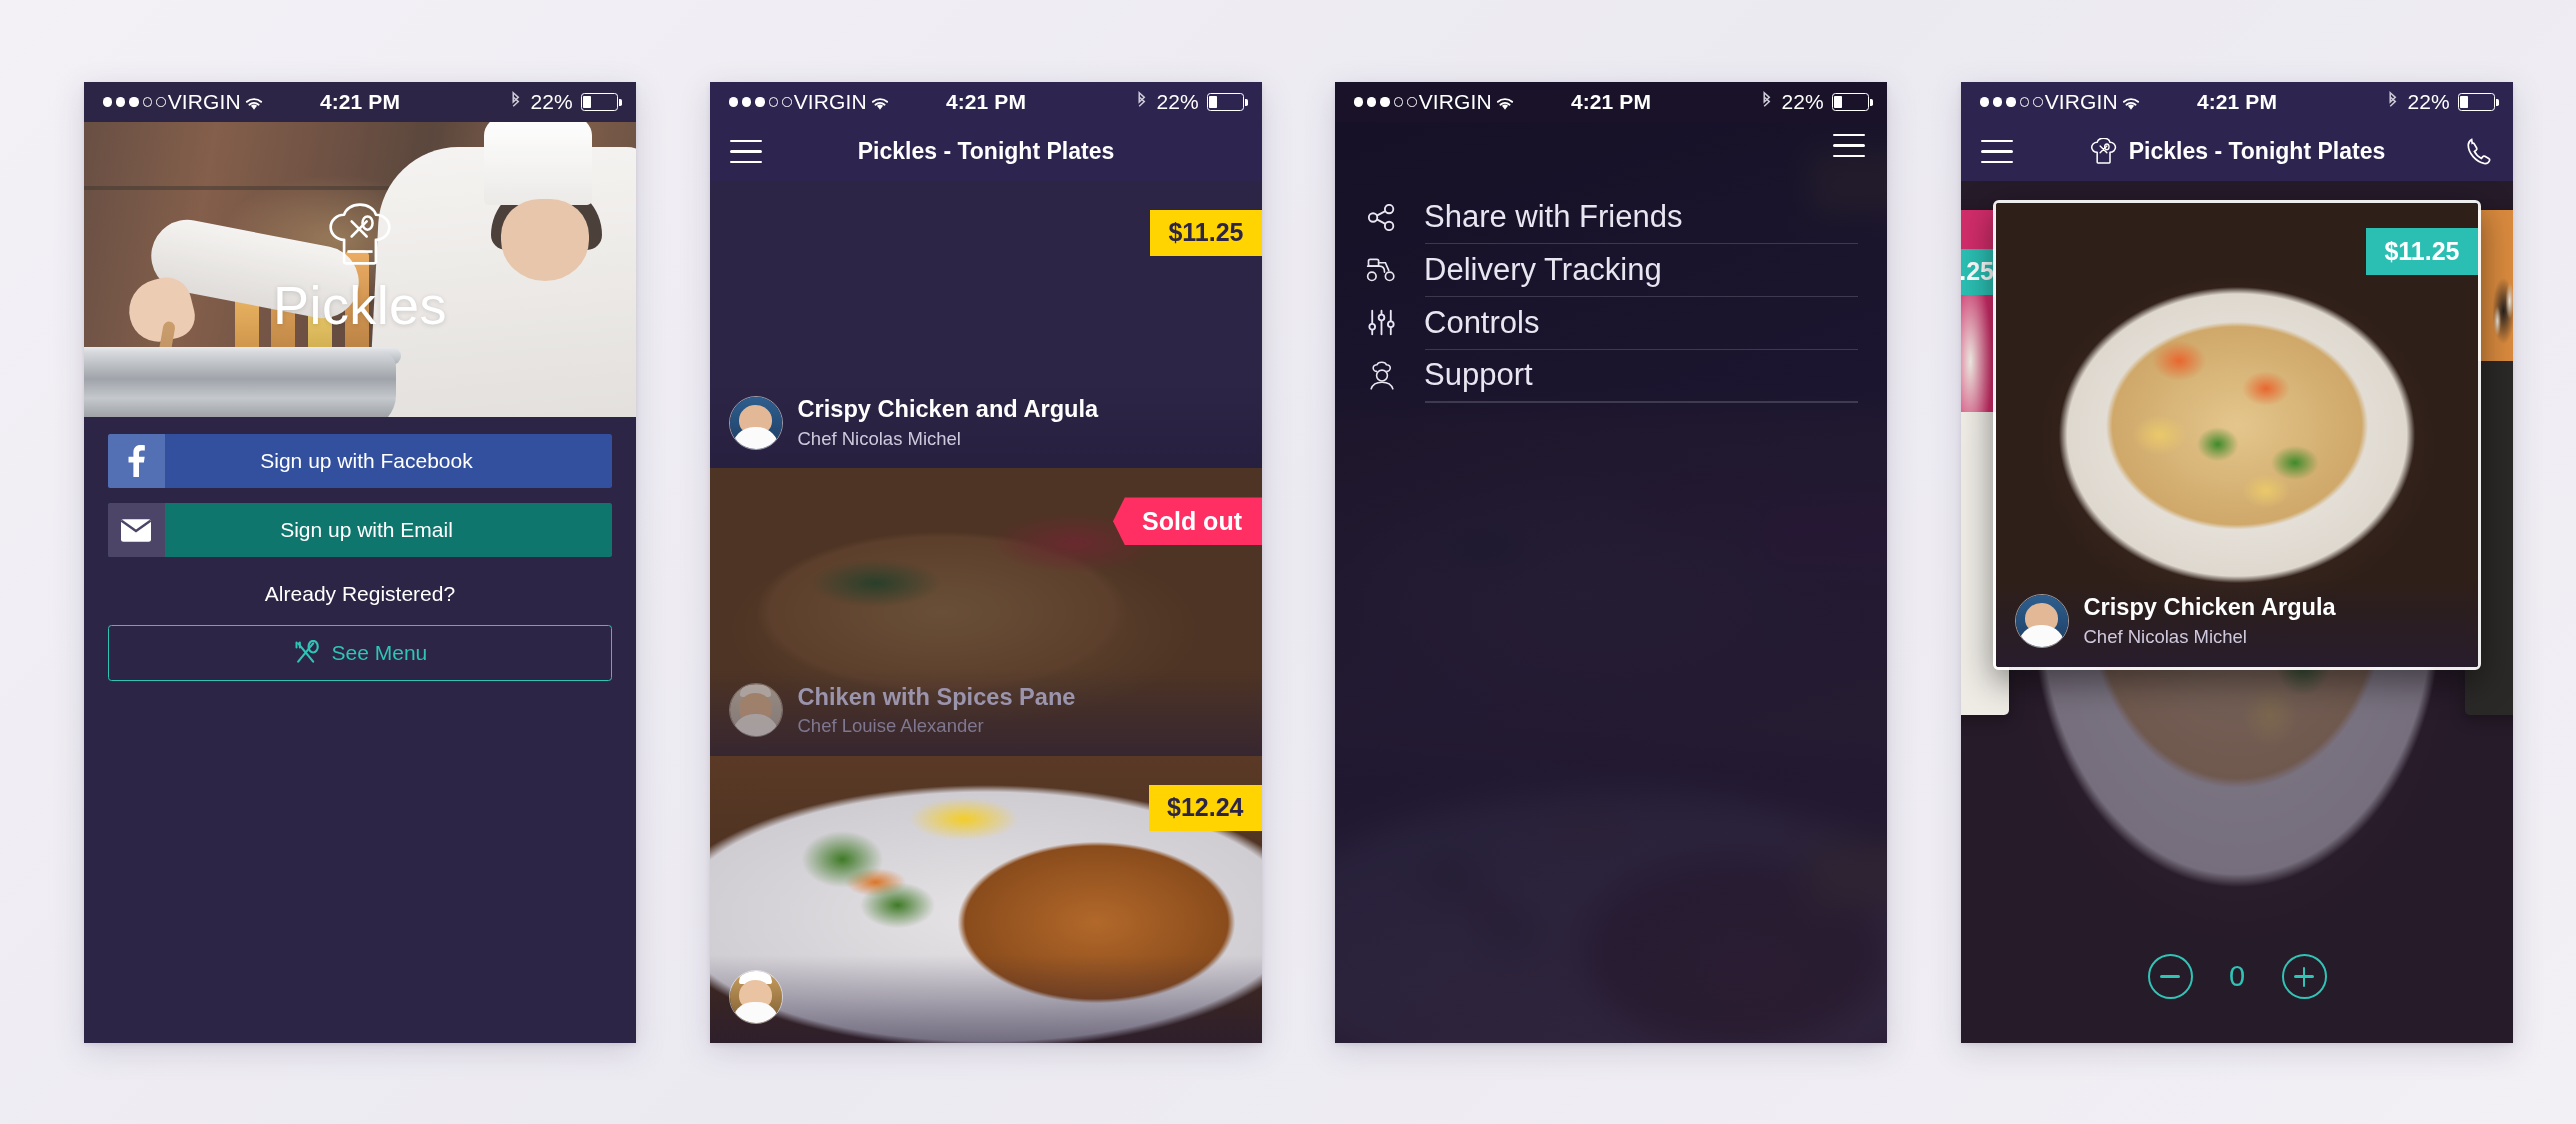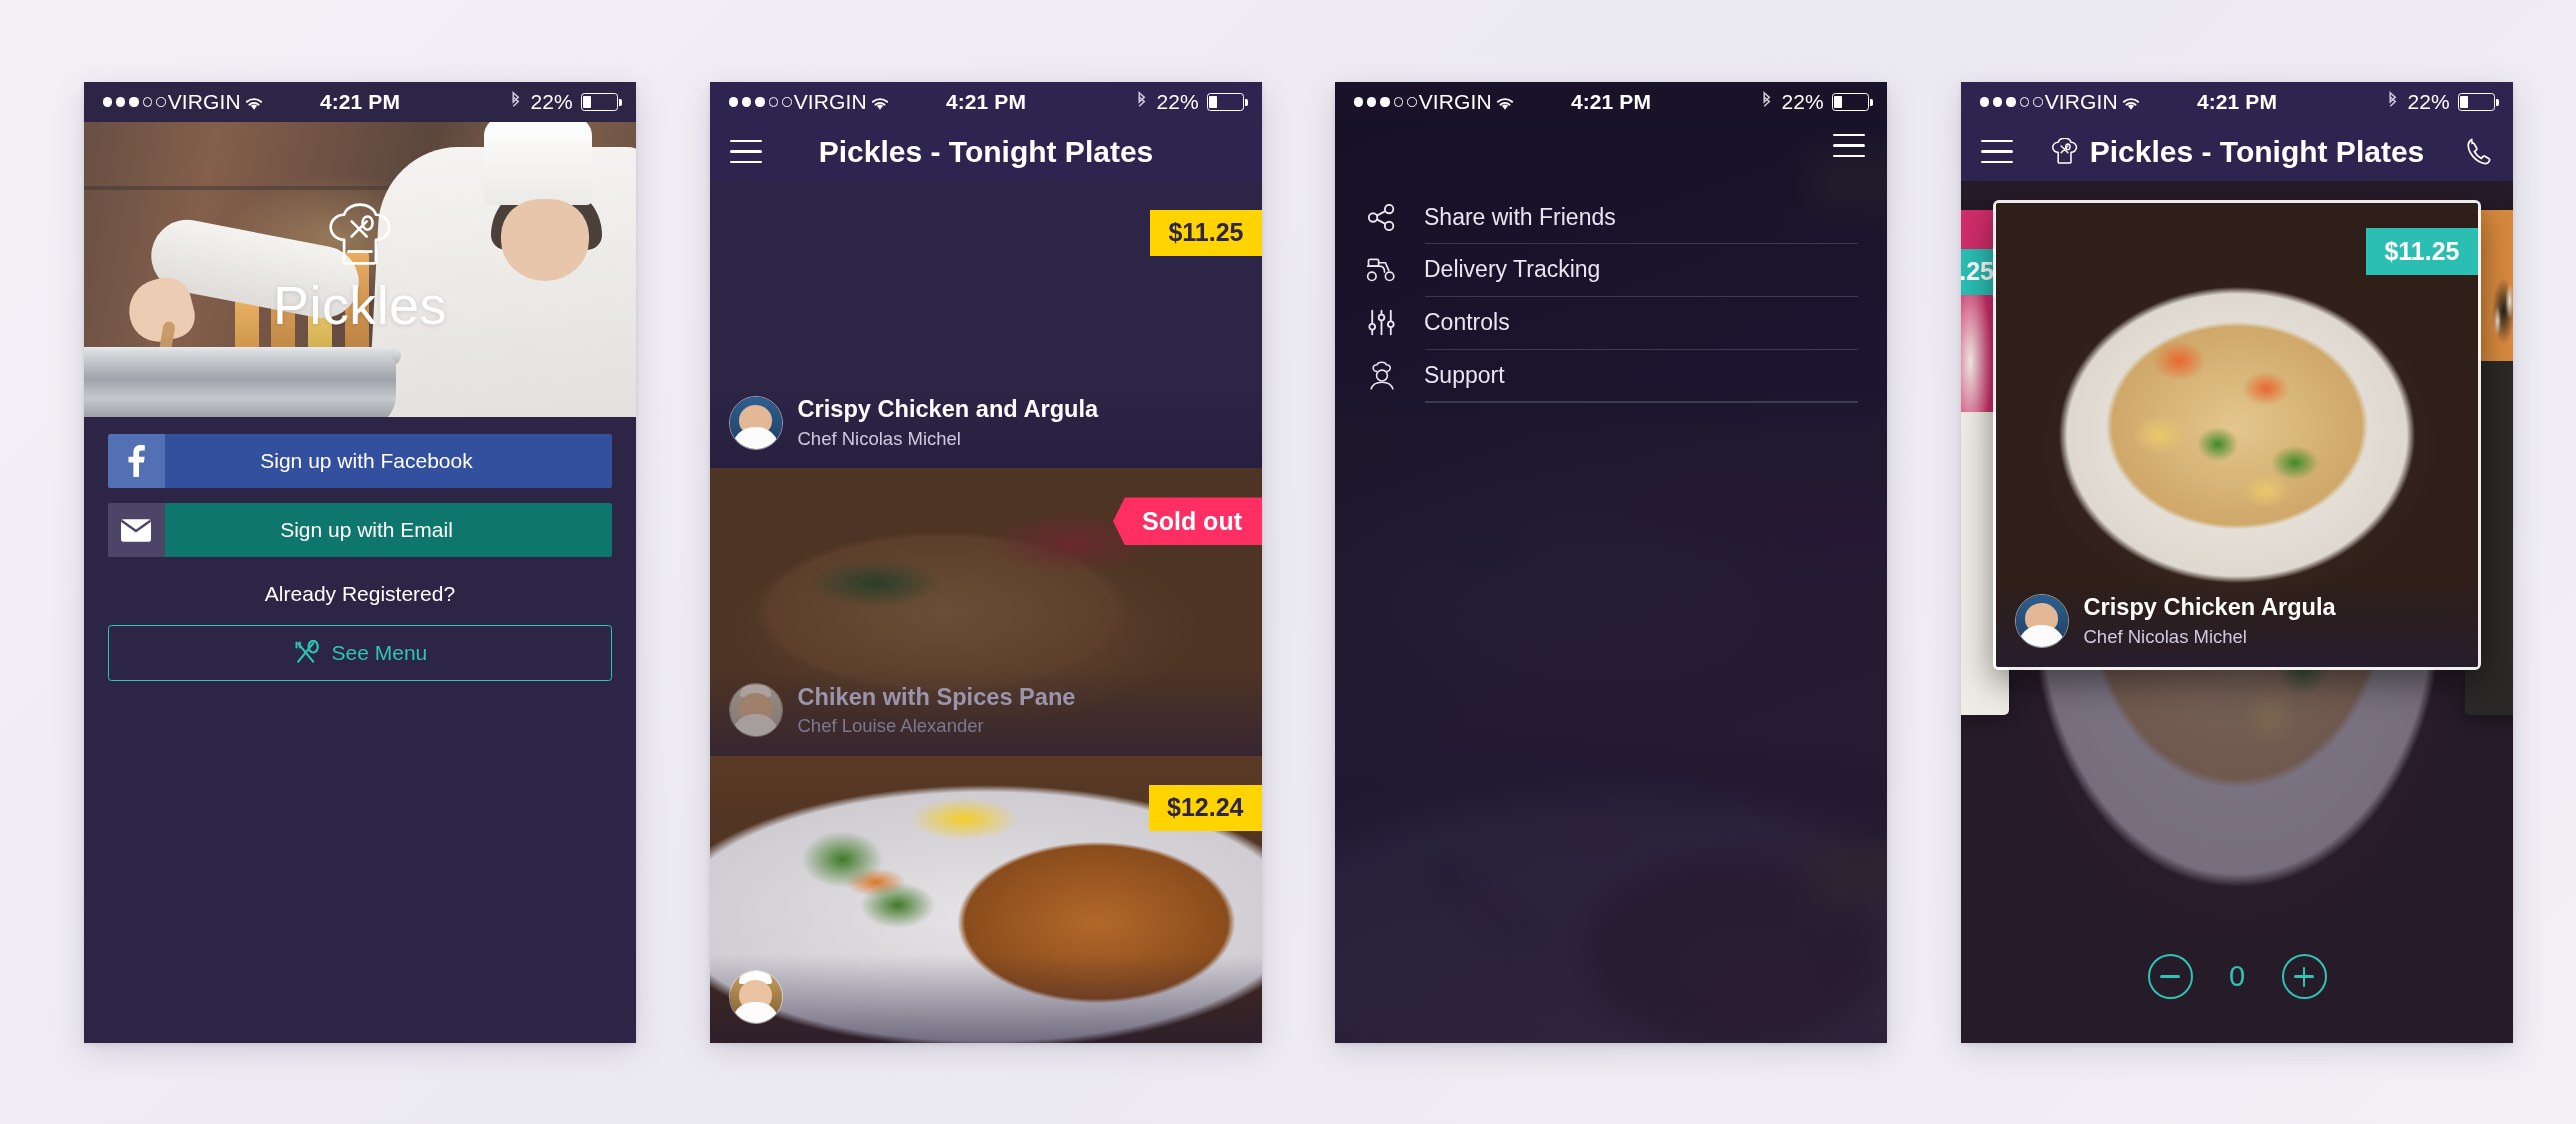--- a/index.html
+++ b/index.html
@@ -35,22 +35,22 @@
   .battery { width:37px; height:17.7px; border:1.7px solid #fff; border-radius:3.4px;
     position:relative; padding:1.7px; }
   .battery:after { content:""; position:absolute; right:-5px; top:5px; width:2.5px;
     height:6.7px; background:#fff; border-radius:0 1.7px 1.7px 0; }
   .battery i { display:block; height:100%; width:26%; background:#fff; border-radius:0.8px; }
   .sb-dark { color:#fff; }
 
   
   .navbar { position:relative; z-index:30; height:59px; display:flex; align-items:center;
     padding:0 20px; background:#2d2550; color:#fff; }
-  .nav-title { position:absolute; left:0; right:0; text-align:center; font-size:30px;
-    font-weight:bold; pointer-events:none; display:flex; align-items:center;
+  .nav-title { position:absolute; left:0; right:0; text-align:center; font-size:23px;
+    font-weight:bold; pointer-events:none; display:flex; align-items:flex-start;
     justify-content:center; gap:11px; }
   .hamburger { width:32px; height:23.6px; display:flex; flex-direction:column;
     justify-content:space-between; cursor:pointer; position:relative; z-index:3; }
   .hamburger span { display:block; height:2.5px; background:#fff; border-radius:1.7px; }
   .nav-right { margin-left:auto; position:relative; z-index:3; }
 
   
   .hero { position:relative; height:295px; overflow:hidden;
     background:linear-gradient(#3c2a20,#5c3a2a); }
   .hero-img { position:absolute; inset:0; }
@@ -195,21 +195,21 @@
   .drawer { position:absolute; inset:0; padding:29px 0 0; }
   .profile { display:flex; flex-direction:column; align-items:center; gap:14.3px; }
   .profile .pavatar { width:82px; height:82px; border-radius:50%; overflow:hidden;
     border:1.7px solid rgba(255,255,255,.25); position:relative; }
   .profile .pname { color:#fff; font-size:23.6px; font-weight:bold; }
   .menu { margin-top:40px; padding:0 29px; }
   .menu-item { display:flex; align-items:center; gap:25px; height:52px;
     cursor:pointer; }
   .menu-item .mico { width:35px; display:flex; align-items:center; justify-content:center;
     flex:none; }
-  .menu-item .mlbl { color:#e8e6f0; font-size:23px; }
+  .menu-item .mlbl { color:#e8e6f0; font-size:31px; }
   .menu-div { height:0.8px; background:rgba(255,255,255,.16); margin:0 0 0 61px; }
 
   
   .carousel { position:relative; height:calc(100% - 40px - 59px); overflow:hidden; }
   .car-bg { position:absolute; inset:0; }
   .car-bg-tint { position:absolute; inset:0; background:rgba(32,24,56,.55); }
   .peek { position:absolute; top:29px; width:77px; height:505px; border-radius:5px;
     overflow:hidden; box-shadow:0 5px 15px rgba(0,0,0,.3); }
   .peek.left { left:-29px; }
   .peek.right { right:-29px; }

